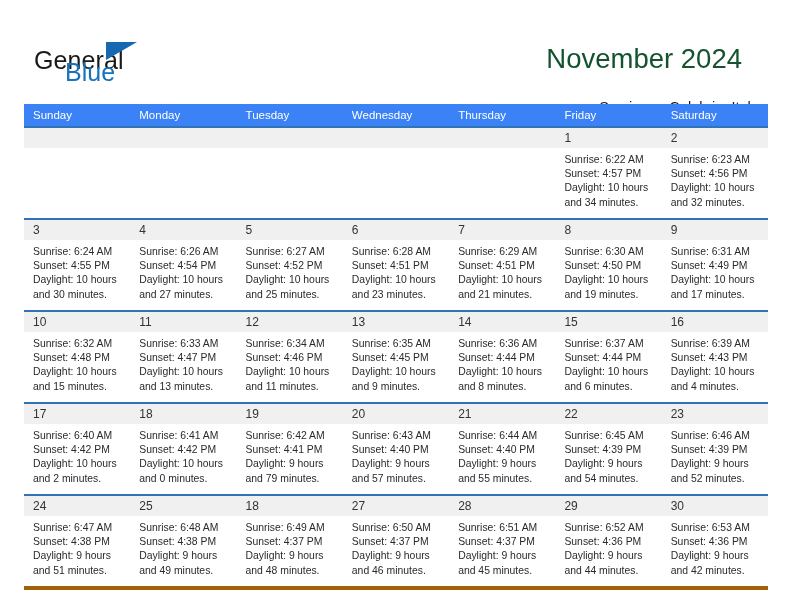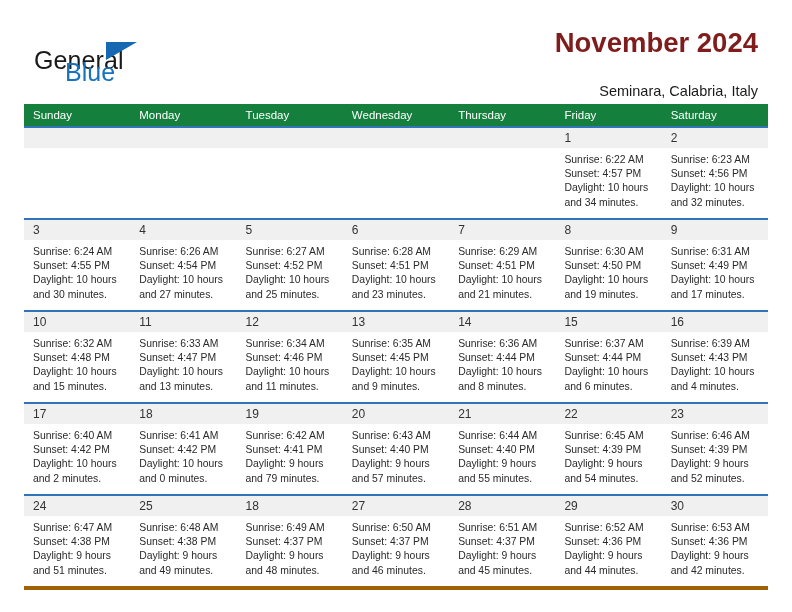--- a/index.html
+++ b/index.html
@@ -69,24 +69,24 @@
   }
 
   .title-block {
     position: absolute;
     right: 0;
     top: 0;
     text-align: right;
   }
   .cal-title {
     font-size: 27.5px;
-    color: #7f1d1d;
+    color: #14532d;
     line-height: 1.1;
-    font-weight: bold;
-    margin: 0;
+    font-weight: normal;
+    margin: 16px;
     white-space: nowrap;
   }
   .cal-subtitle {
     font-size: 14.5px;
     color: #1a1a1a;
     margin-top: 26px;
     line-height: 1.1;
     white-space: nowrap;
   }
 
@@ -98,21 +98,21 @@
     width: 744px;
   }
 
   table.cal {
     width: 744px;
     border-collapse: collapse;
     table-layout: fixed;
   }
 
   table.cal thead th {
-    background: #15803d;
+    background: #3b82f6;
     color: #ffffff;
     font-size: 11.5px;
     font-weight: normal;
     text-align: left;
     padding: 5px 0 5px 9px;
     height: 21px;
     border: none;
   }
 
   table.cal tbody td {

